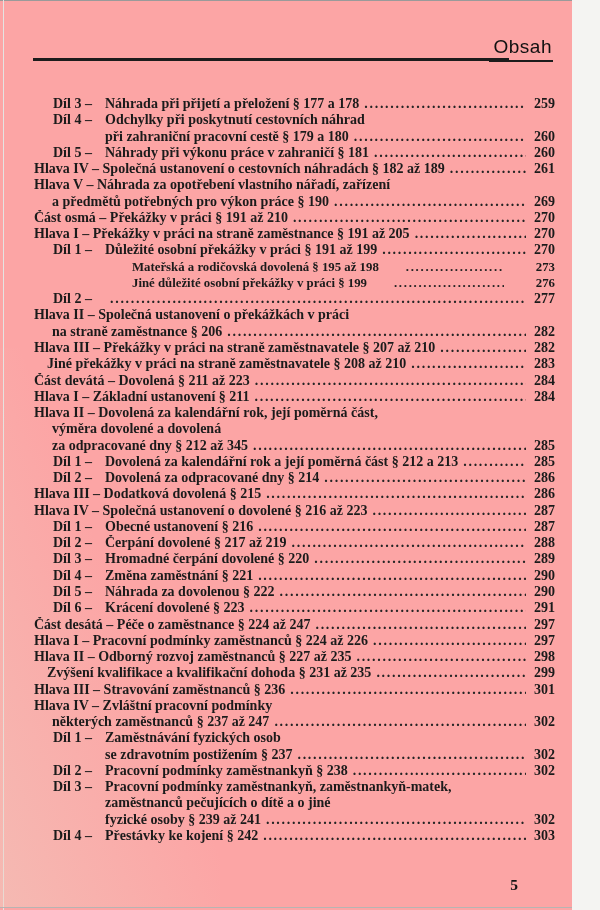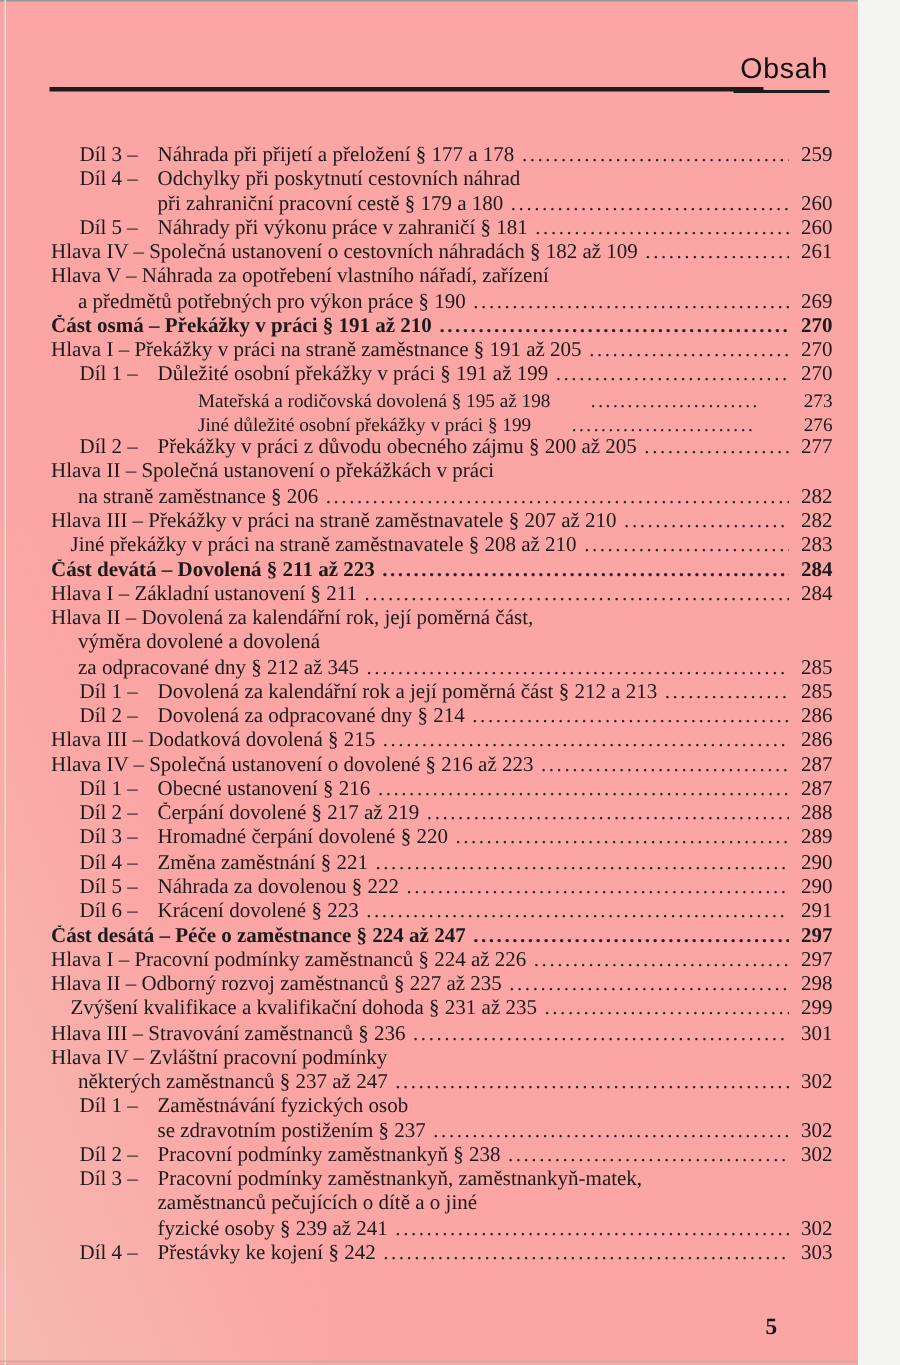--- a/index.html
+++ b/index.html
@@ -33,21 +33,21 @@
     font-family:"Liberation Sans", sans-serif;
     font-size:19px; letter-spacing:0.5px; color:#111;
     border-bottom:2px solid #1c1c1c;
     padding:0 1px 2px 5px;
   }
   
   .toc {
     position:absolute; top:96px; left:34px; width:521px;
     font-size:14px;
   }
-  .line { line-height:16.28px; height:16.28px; white-space:nowrap; overflow:hidden; }
+  .line { line-height:16.28px; height:16.28px; white-space:nowrap; overflow:hidden;font-weight:bold; }
   .line.row { display:flex; align-items:baseline; }
   .txt { white-space:pre; flex:0 0 auto; }
   .lbl { display:inline-block; width:52px; flex:0 0 52px; white-space:pre; }
   .leader {
     flex:1 1 auto; overflow:hidden; white-space:nowrap;
     letter-spacing:1.7px; margin-left:5px; margin-right:3px; color:#242424;
   }
   .pg { flex:0 0 auto; min-width:26px; text-align:right; }
   .entry.cast { font-weight:700; }
   .entry.hlava .line.cont { padding-left:18px;justify-content:center; }
@@ -95,21 +95,21 @@
       <div class="entry dil">
         <div class="line row">
           <span class="lbl">Díl 5 –</span>
           <span class="txt">Náhrady při výkonu práce v zahraničí § 181</span>
           <span class="leader">................................................................................................................................................................</span>
           <span class="pg">260</span>
         </div>
       </div>
       <div class="entry hlava">
         <div class="line row">
-          <span class="txt">Hlava IV – Společná ustanovení o cestovních náhradách § 182 až 109</span>
+          <span class="txt">Hlava IV – Společná ustanovení o cestovních náhradách § 182 až 189</span>
           <span class="leader">................................................................................................................................................................</span>
           <span class="pg">261</span>
         </div>
       </div>
       <div class="entry hlava">
         <div class="line"><span class="txt">Hlava V – Náhrada za opotřebení vlastního nářadí, zařízení</span></div>
         <div class="line cont row">
           <span class="txt">a předmětů potřebných pro výkon práce § 190</span>
           <span class="leader">................................................................................................................................................................</span>
           <span class="pg">269</span>
@@ -147,21 +147,20 @@
       <div class="entry deep">
         <div class="line row">
           <span class="txt">Jiné důležité osobní překážky v práci § 199</span>
           <span class="leader">................................................................................................................................................................</span>
           <span class="pg">276</span>
         </div>
       </div>
       <div class="entry dil">
         <div class="line row">
           <span class="lbl">Díl 2 –</span>
-          <span class="txt">Překážky v práci z důvodu obecného zájmu § 200 až 205</span>
           <span class="leader">................................................................................................................................................................</span>
           <span class="pg">277</span>
         </div>
       </div>
       <div class="entry hlava">
         <div class="line"><span class="txt">Hlava II – Společná ustanovení o překážkách v práci</span></div>
         <div class="line cont row">
           <span class="txt">na straně zaměstnance § 206</span>
           <span class="leader">................................................................................................................................................................</span>
           <span class="pg">282</span>

